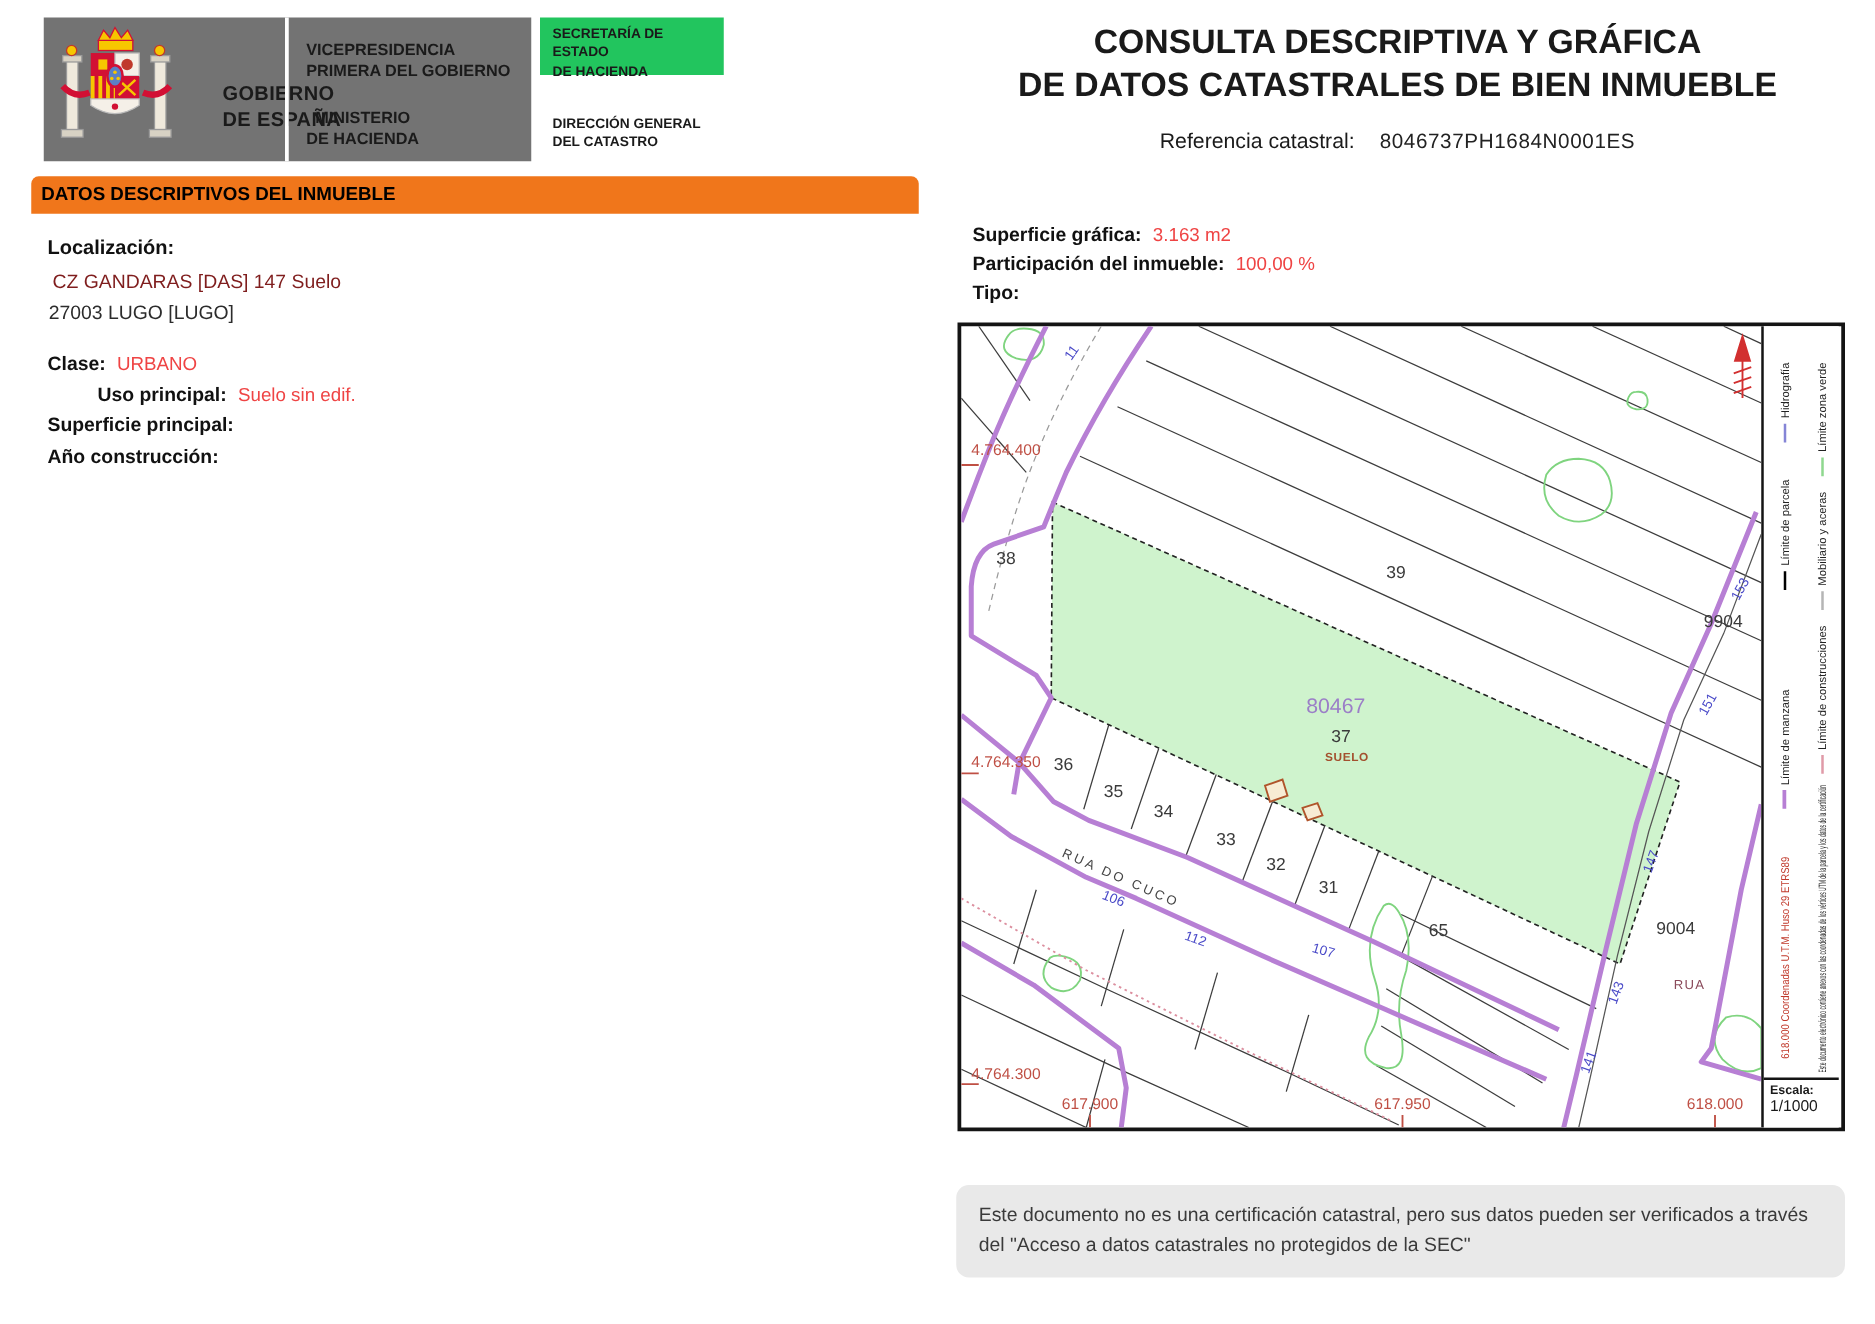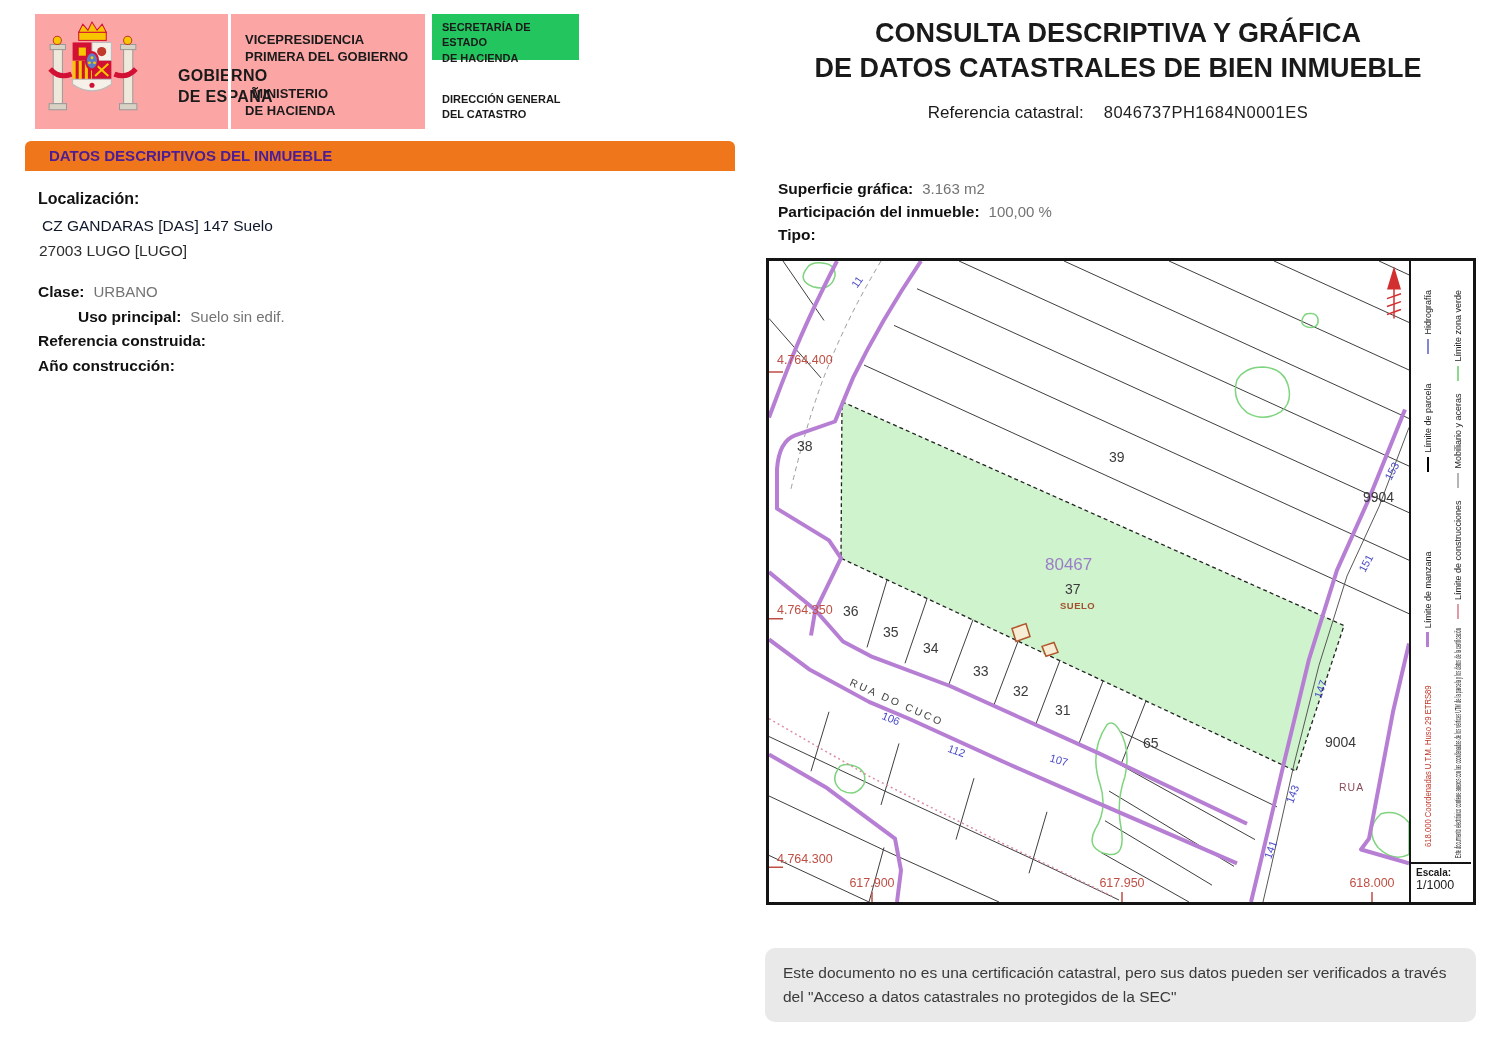--- a/index.html
+++ b/index.html
@@ -1,43 +1,43 @@
 <!DOCTYPE html>
 <html><head>
 <meta charset="utf-8">
 <style>
   html,body{margin:0;padding:0;background:#fff;}
   #page{position:relative;width:1500px;height:1059px;background:#ffffff;overflow:hidden;
         font-family:"Liberation Sans",sans-serif;color:#1a1a1a;}
   .abs{position:absolute;}
 
   
-  .gov-box{left:35px;top:14px;width:390px;height:115px;background:#fca5a5;}
+  .gov-box{left:35px;top:14px;width:390px;height:115px;background:#737373;}
   .gov-sep{left:228px;top:14px;width:3px;height:115px;background:#ffffff;}
   .gob-txt{left:143px;top:52px;font-weight:bold;font-size:16px;line-height:1.3;letter-spacing:.3px;}
   .min-txt{font-weight:bold;font-size:13px;line-height:1.3;}
   .sec-box{left:432px;top:14px;width:147px;height:46px;background:#22c55e;padding:6px 10px;box-sizing:border-box;
            font-weight:bold;font-size:11px;line-height:1.4;}
   .dir-box{left:442px;top:92px;font-weight:bold;font-size:11px;line-height:1.4;}
 
   
   .title-wrap{left:760px;top:16px;width:716px;text-align:center;}
   .title-line{font-weight:bold;font-size:27px;line-height:1.28;}
   .ref-row{left:760px;top:103px;width:716px;display:flex;justify-content:center;gap:20px;align-items:baseline;}
   .ref-label{font-weight:normal;font-size:17px;}
   .ref-value{font-size:16.5px;letter-spacing:.5px;color:#222;}
 
   
-  .sec-bar{height:30px;background:#f0761b;border-radius:6px 6px 0 0;color:#4c1d95;font-weight:bold;
-           font-size:15px;line-height:30px;padding-left:24px;box-sizing:border-box;}
+  .sec-bar{height:30px;background:#f0761b;border-radius:6px 6px 0 0;color:#000000;font-weight:bold;
+           font-size:15px;line-height:30px;padding-left:8px;box-sizing:border-box;}
   .bar-left{left:25px;top:141px;width:710px;}
   .bar-right{left:765px;top:141px;width:711px;}
 
   .f-label{font-weight:bold;font-size:15.5px;color:#111;}
-  .f-value{font-size:15px;color:#737373;margin-left:9px;}
+  .f-value{font-size:15px;color:#ef4444;margin-left:9px;}
 
   
   .map-box{left:766px;top:258px;width:710px;height:647px;border:3px solid #141414;box-sizing:border-box;background:#fff;}
   .legend-strip{position:absolute;left:640px;top:0;width:62px;height:641px;border-left:2px solid #141414;box-sizing:border-box;background:#fff;}
   .legend-rot{position:absolute;left:2px;top:597px;width:592px;height:60px;transform:rotate(-90deg);transform-origin:0 0;}
   .lg-row{height:30px;display:flex;align-items:center;justify-content:flex-end;white-space:nowrap;}
   .lg-row1{padding-right:24px;gap:0px;}
   .lg-row2{padding-right:24px;}
   .sw{display:inline-block;width:15px;border-top:2px solid #000;margin-right:4px;vertical-align:2px;}
   .sw-manzana{border-top:3px solid #b77fd4;}
@@ -141,30 +141,30 @@
   </div>
   <div class="abs ref-row">
     <span class="ref-label">Referencia catastral:</span>
     <span class="ref-value">8046737PH1684N0001ES</span>
   </div>
 
   <div class="abs sec-bar bar-left">
     <span>DATOS DESCRIPTIVOS DEL INMUEBLE</span>
   </div>
   <div class="abs f-label" style="left:38px;top:190px;font-size:16px;">Localización:</div>
-  <div class="abs" style="left:42px;top:217px;font-size:15.5px;color:#0f172a;">CZ GANDARAS [DAS] 147 Suelo</div>
+  <div class="abs" style="left:42px;top:217px;font-size:15.5px;color:#7f1d1d;">CZ GANDARAS [DAS] 147 Suelo</div>
   <div class="abs" style="left:39px;top:242px;font-size:15.5px;color:#2c2c2c;">27003 LUGO [LUGO]</div>
   <div class="abs" style="left:38px;top:283px;">
     <span class="f-label">Clase:</span><span class="f-value">URBANO</span>
   </div>
   <div class="abs" style="left:38px;top:308px;margin-left:40px;">
     <span class="f-label">Uso principal:</span><span class="f-value">Suelo sin edif.</span>
   </div>
   <div class="abs" style="left:38px;top:332px;">
-    <span class="f-label">Referencia construida:</span><span class="f-value"></span>
+    <span class="f-label">Superficie principal:</span><span class="f-value"></span>
   </div>
   <div class="abs" style="left:38px;top:357px;">
     <span class="f-label">Año construcción:</span><span class="f-value"></span>
   </div>
 
   <div class="abs" style="left:778px;top:180px;">
     <span class="f-label">Superficie gráfica:</span><span class="f-value">3.163 m2</span>
   </div>
   <div class="abs" style="left:778px;top:203px;">
     <span class="f-label">Participación del inmueble:</span><span class="f-value">100,00 %</span>

